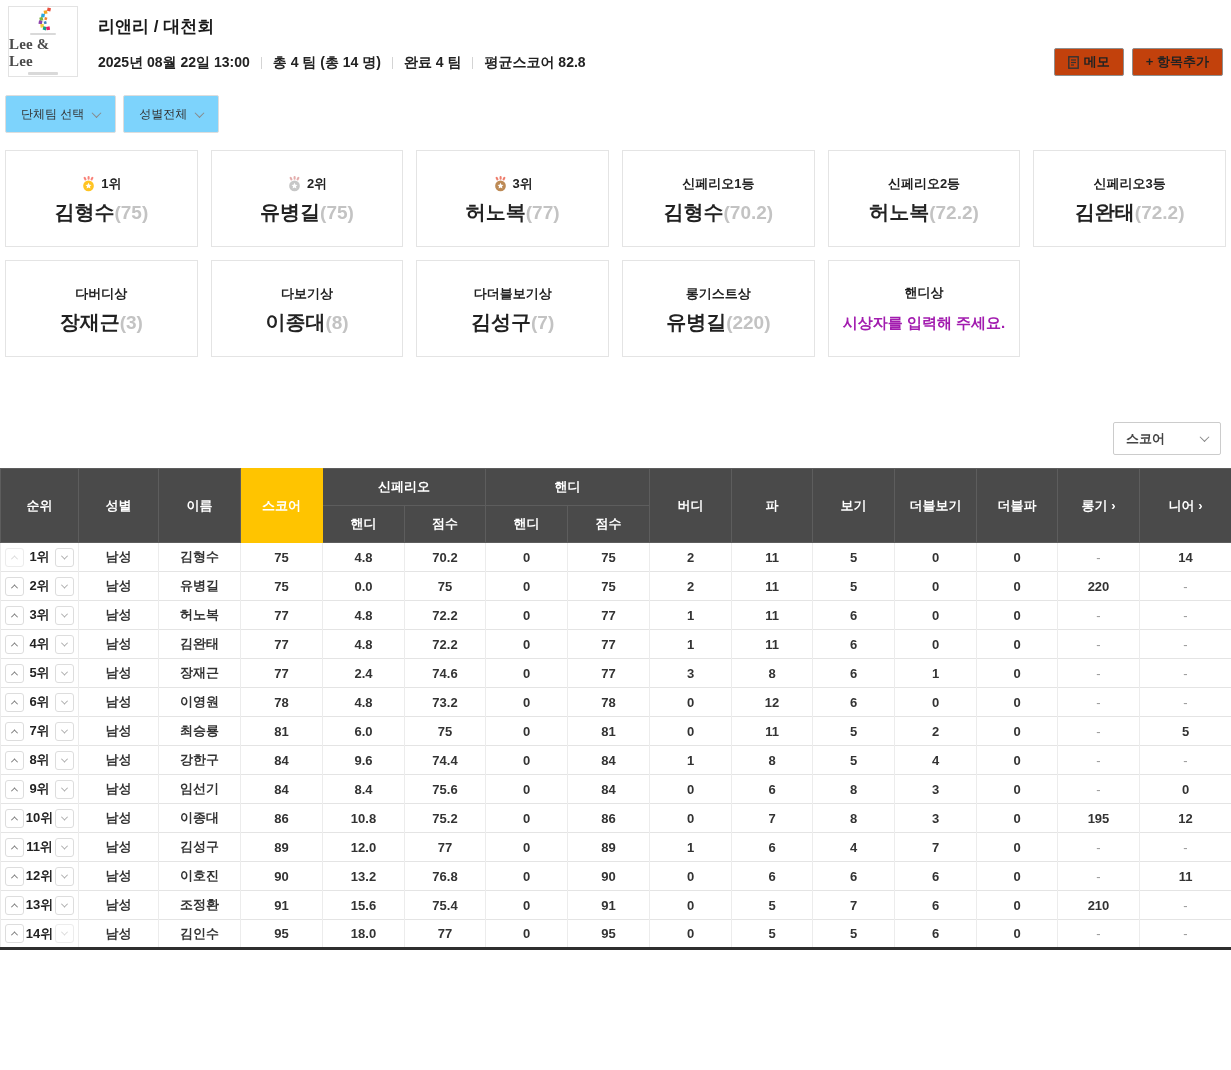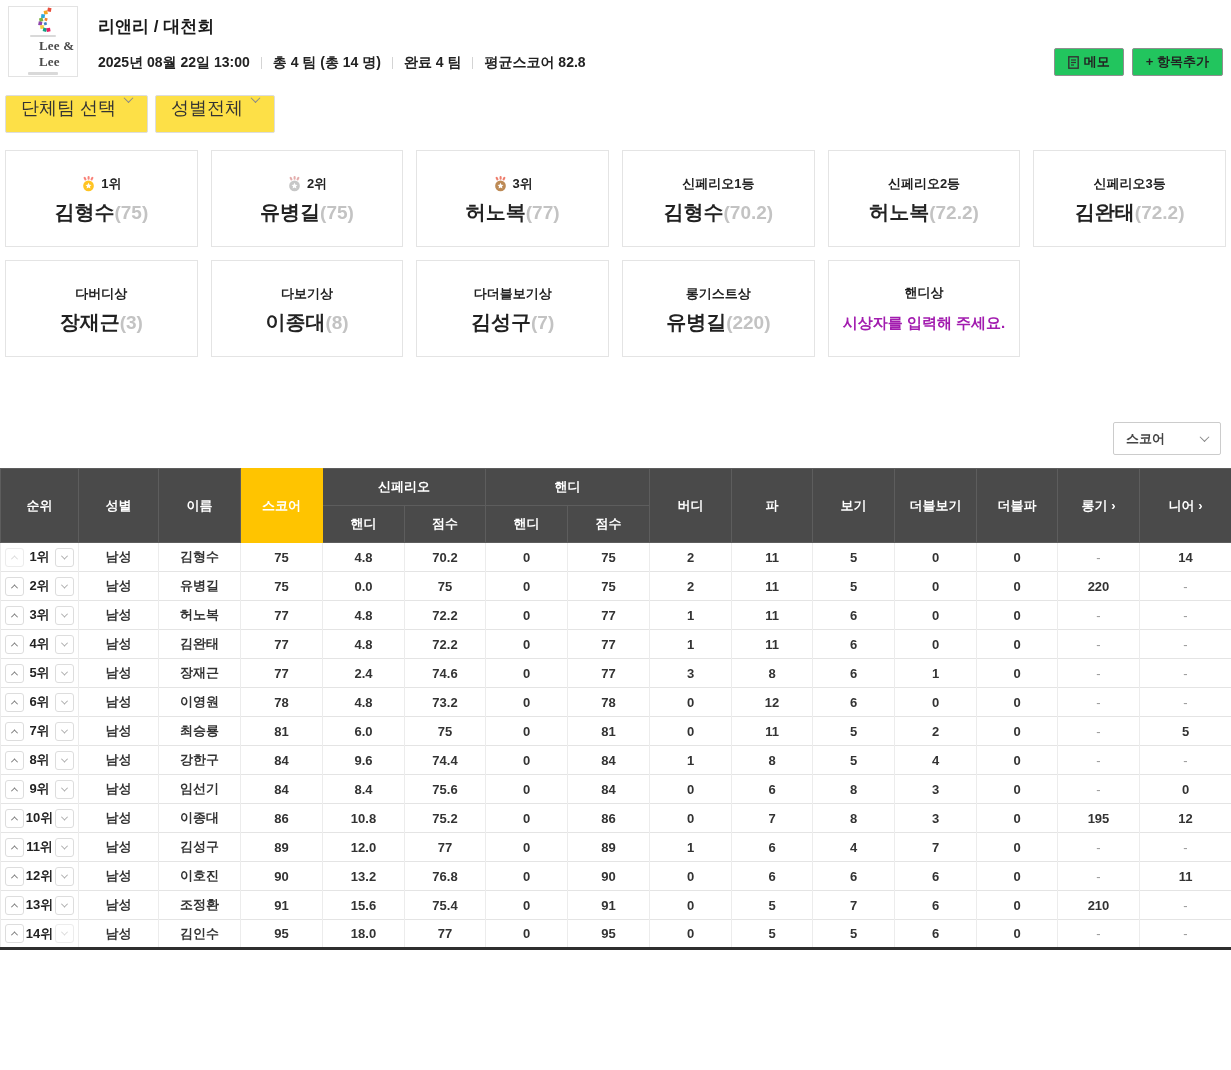--- a/index.html
+++ b/index.html
@@ -11,39 +11,39 @@
   .page { width:100%; height:100%; }
 
   
   header { position:relative; padding:6px 8px 0 8px; display:flex; }
   .logo-box {
     width:70px; height:71px; border:1px solid #e3e3e3; background:#fff;
     display:flex; flex-direction:column; align-items:center; justify-content:center;
   }
   .logo-tiny-bar { width:26px; height:3px; background:#d9d9d9; border-radius:1px; margin:2px 0 1px; }
   .logo-tiny-bar.b2 { width:30px; margin-top:2px; }
-  .logo-brand { font-family:"Liberation Serif", serif; font-size:13px; font-weight:700; color:#4a4a4a; letter-spacing:0.2px;margin-left:30px; }
+  .logo-brand { font-family:"Liberation Serif", serif; font-size:15px; font-weight:700; color:#4a4a4a; letter-spacing:0.2px; }
   .head-texts { margin-left:20px; padding-top:9px; }
   .title { font-size:17px; font-weight:700; color:#1a1a1a; }
   .info-line { margin-top:16px; display:flex; align-items:center; font-size:14px; font-weight:700; color:#222; }
   .vbar { display:inline-block; width:1px; height:12px; background:#d4d4d4; margin:0 11px; }
   .head-buttons { position:absolute; right:8px; top:48px; display:flex; gap:8px; }
   .hbtn {
-    height:28px; padding:0 13px; background:#22c55e; border:1px solid #8f8f8f; border-radius:2px;
+    height:28px; padding:0 13px; background:#c2410c; border:1px solid #8f8f8f; border-radius:2px;
     font-family:inherit; font-size:13px; font-weight:700; color:#222;
     display:flex; align-items:center; gap:5px; cursor:pointer;
   }
   .memo-svg { display:block; }
 
   
   .filters { margin:18px 0 0 5px; display:flex; gap:7px; }
   .filter-btn {
-    height:38px; padding:0 15px; background:#fde047; border:1px solid #ddd; border-radius:2px;
-    font-family:inherit; font-size:18px; font-weight:500; color:#333;
-    display:flex; align-items:flex-start; gap:9px; cursor:pointer;
+    height:38px; padding:0 15px; background:#7dd3fc; border:1px solid #ddd; border-radius:2px;
+    font-family:inherit; font-size:12px; font-weight:500; color:#333;
+    display:flex; align-items:center; gap:9px; cursor:pointer;
   }
   .chev { display:inline-block; width:7px; height:7px; border-right:1.6px solid #888; border-bottom:1.6px solid #888; transform:rotate(45deg) translate(-1px,-1px); }
 
   
   .awards-grid { margin:17px 5px 0 5px; display:grid; grid-template-columns:repeat(6,1fr); gap:13px; }
   .card {
     height:97px; background:#fff; border:1px solid #e4e4e4;
     display:flex; flex-direction:column; align-items:center; justify-content:center; cursor:pointer;
   }
   .card-title-row { display:flex; align-items:center; gap:5px; font-size:13px; font-weight:700; color:#222; }

